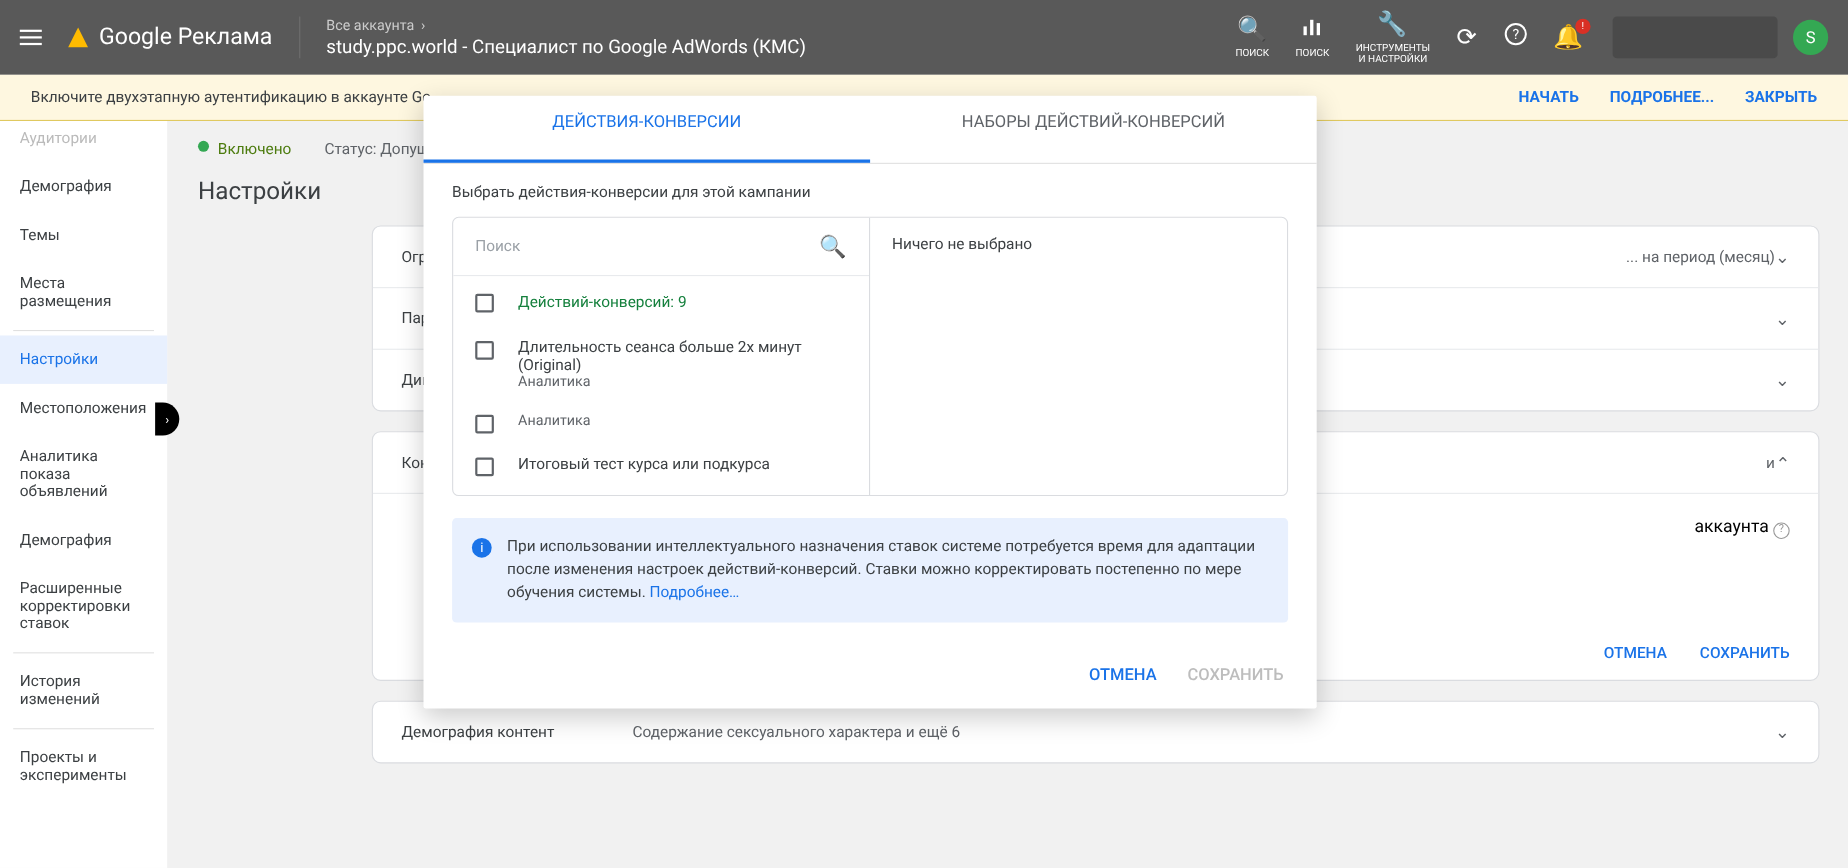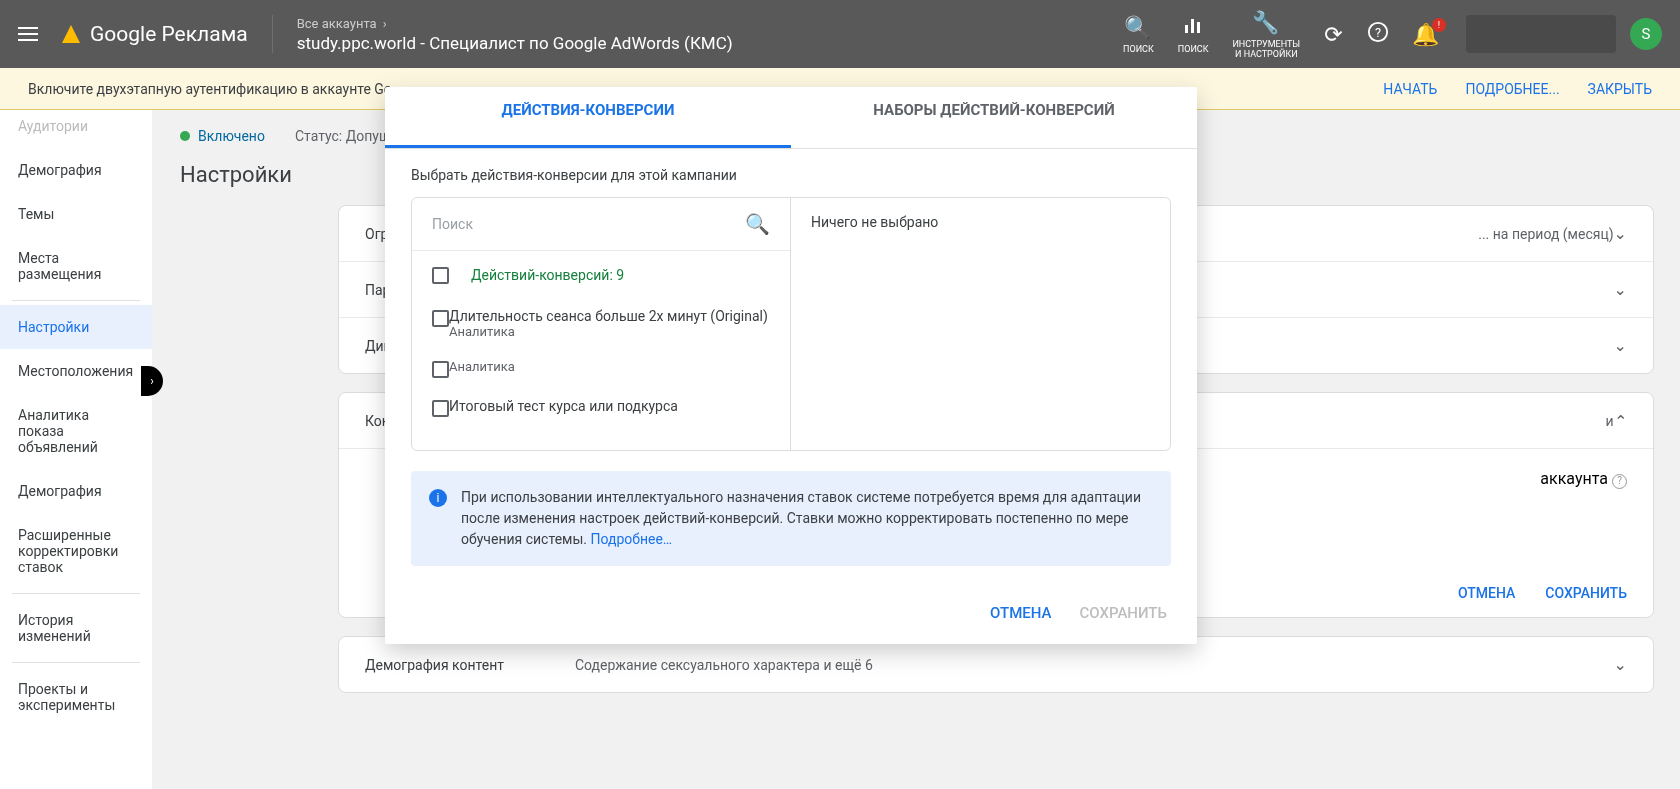--- a/index.html
+++ b/index.html
@@ -22,62 +22,62 @@
 .header-btn-lbl { font-size: 9px; margin-top: 4px; white-space: pre-line; text-align: center; }
 .header-icon { color: #fff; font-size: 22px; margin: 0 12px; cursor: pointer; }
 .badge-wrap { position: relative; }
 .badge { position: absolute; top: -4px; right: -6px; width: 14px; height: 14px; background: #d93025; border-radius: 50%; font-size: 9px; display: flex; align-items: center; justify-content: center; color: #fff; }
 .acct-chip { width: 150px; height: 38px; background: #4a4a4a; border-radius: 4px; margin-left: 14px; }
 .avatar { width: 32px; height: 32px; border-radius: 50%; background: #34a853; color: #fff; display: flex; align-items: center; justify-content: center; margin-left: 14px; font-size: 15px; }
 
 
 .notif-bar { height: 42px; background: #fef7e0; display: flex; align-items: center; padding: 0 28px; font-size: 14px; color: #3c4043; justify-content: space-between; border-bottom: 1px solid #e0c960; }
 .notif-actions { display: flex; gap: 28px; }
-.notif-link { color: #1a73e8; cursor: pointer; font-weight: 400; text-align: right; }
+.notif-link { color: #1a73e8; cursor: pointer; font-weight: 700; text-align: right; }
 
 
 .main { display: flex; height: calc(100% - 110px); }
 .sidebar { width: 152px; background: #fff; padding-top: 4px; position: relative; }
 .sb-item { padding: 14px 18px; font-size: 14px; color: #3c4043; cursor: pointer; }
 .sb-item.active { color: #1a73e8; background: #e8f0fe; }
 .sb-div { height: 1px; background: #e0e0e0; margin: 4px 12px; }
 .sb-handle { position: absolute; right: -11px; top: 256px; width: 22px; height: 30px; background: #000; border-radius: 0 15px 15px 0; display: flex; align-items: center; justify-content: center; color: #fff; font-size: 12px; }
 
 .content { flex: 1; padding: 0; overflow: hidden; }
 .status-row { padding: 18px 28px 10px; display: flex; align-items: center; gap: 30px; font-size: 14px; color: #5f6368; }
 .status-dot { width: 10px; height: 10px; border-radius: 50%; background: #34a853; margin-right: 8px; }
-.status-enabled { display: flex; align-items: center; color: #0369a1; }
+.status-enabled { display: flex; align-items: flex-start; color: #4d7c0f; }
 .page-title { font-size: 22px; padding: 8px 28px 18px; color: #3c4043; }
 
 .settings-cards { padding: 0 26px; }
 .card { background: #fff; border: 1px solid #dadce0; border-radius: 8px; margin-bottom: 18px; }
 .card-row { display: flex; align-items: center; padding: 18px 26px; border-bottom: 1px solid #e8eaed; cursor: pointer; }
 .card-row:last-child { border: none; }
 .card-row-label { width: 210px; font-size: 14px; color: #3c4043; }
 .card-row-value { flex: 1; font-size: 14px; color: #5f6368; }
 .chevron { color: #5f6368; font-size: 16px; }
 .card-row.expanded .chevron { transform: rotate(180deg); }
 .card-expanded-body { padding: 20px 26px; }
 .help-icon-sm { display: inline-block; width: 15px; height: 15px; border: 1px solid #999; border-radius: 50%; font-size: 10px; text-align: center; color: #999; margin-left: 4px; }
 .card-actions-row { display: flex; justify-content: flex-end; gap: 30px; padding: 16px 26px; }
 .card-action { color: #1a73e8; font-size: 14px; font-weight: 500; cursor: pointer; }
 .modal { position: absolute; left: 385px; top: 87px; width: 812px; background: #fff; border-radius: 2px; box-shadow: 0 8px 24px rgba(0,0,0,0.2); z-index: 10; }
 .modal-tabs { display: flex; height: 62px; border-bottom: 1px solid #e0e0e0; padding-top: 14px; }
-.modal-tab { flex: 1; text-align: center; font-size: 15px; font-weight: 700; color: #5f6368; cursor: pointer; padding-bottom: 4px; }
+.modal-tab { flex: 1; text-align: center; font-size: 15px; font-weight: 400; color: #5f6368; cursor: pointer; padding-bottom: 4px; }
 .modal-tab.active { color: #1a73e8; border-bottom: 3px solid #1a73e8; }
 .modal-subtitle { padding: 18px 26px 14px; font-size: 14px; color: #3c4043; }
 .modal-body { display: flex; margin: 0 26px; border: 1px solid #dadce0; border-radius: 6px; height: 254px; overflow: hidden; }
 .modal-left { width: 50%; border-right: 1px solid #dadce0; display: flex; flex-direction: column; }
 .search-row { display: flex; align-items: center; padding: 14px 20px; border-bottom: 1px solid #e8eaed; }
 .search-input { flex: 1; border: none; font-size: 14px; outline: none; }
 .search-input::placeholder { color: #9aa0a6; }
 .search-ic { color: #5f6368; font-size: 20px; }
 .conv-count { padding: 14px 20px; display: flex; align-items: center; gap: 22px; font-size: 14px; color: #15803d; }
 .conv-list { flex: 1; overflow-y: auto; }
-.conv-item { padding: 10px 20px; display: flex; }
+.conv-item { padding: 10px 20px; display: flex; gap: 22px; }
 .chk { width: 17px; height: 17px; border: 2px solid #5f6368; border-radius: 2px; flex-shrink: 0; margin-top: 2px; cursor: pointer; }
 .conv-text { font-size: 14px; color: #3c4043; }
 .conv-src { font-size: 13px; color: #5f6368; }
 .modal-right { width: 50%; padding: 16px 20px; font-size: 14px; color: #3c4043; }
 .info-box { margin: 20px 26px; background: #e8f0fe; border-radius: 4px; padding: 16px 18px; display: flex; gap: 14px; font-size: 14px; color: #3c4043; line-height: 1.5; }
 .info-ic { width: 18px; height: 18px; border-radius: 50%; background: #1a73e8; color: #fff; font-size: 12px; display: flex; align-items: center; justify-content: center; flex-shrink: 0; margin-top: 2px; }
 .info-link { color: #1a73e8; cursor: pointer; }
 .modal-actions { display: flex; justify-content: flex-end; gap: 28px; padding: 18px 30px 22px; }
 .modal-action { font-size: 15px; font-weight: 500; cursor: pointer; }
 .modal-action.cancel { color: #1a73e8; }

